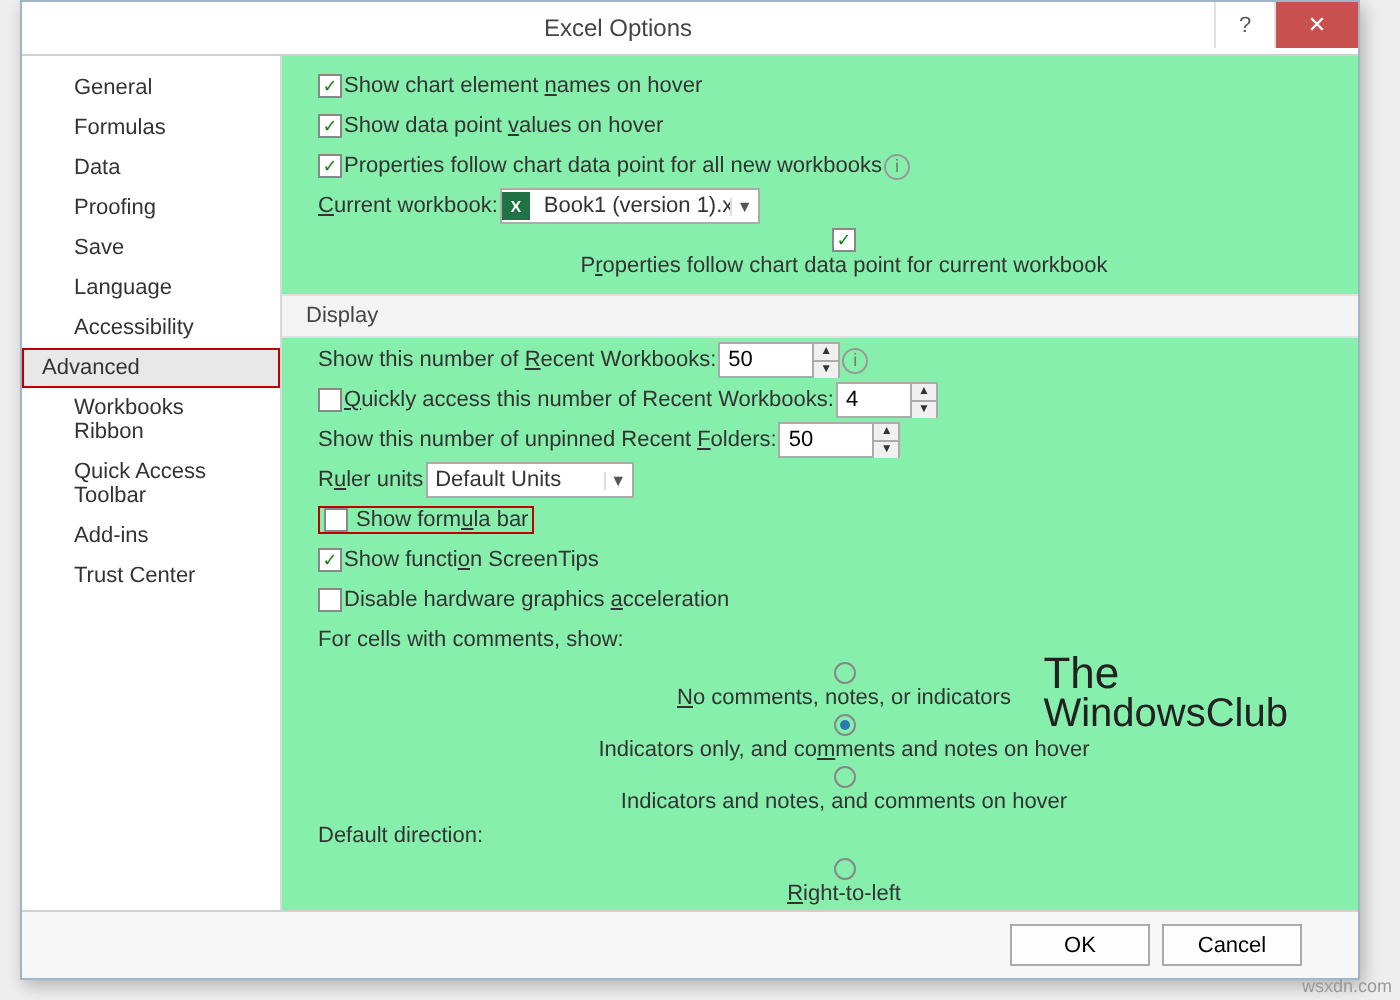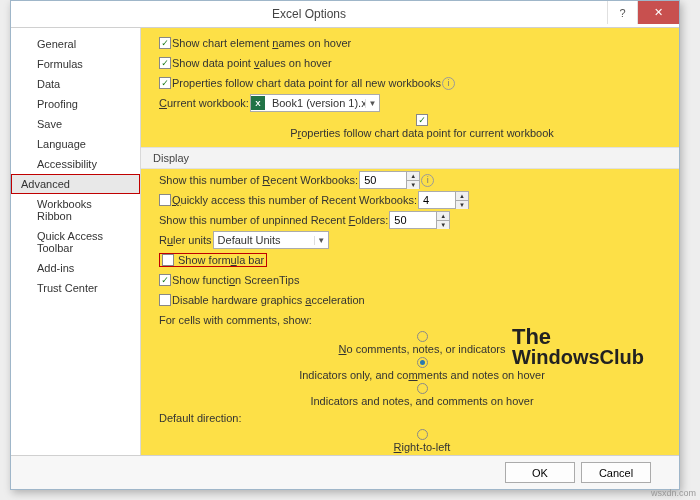--- a/index.html
+++ b/index.html
@@ -1,17 +1,17 @@
 <!DOCTYPE html>
 <html><head>
 <meta charset="utf-8">
 <style>
 * { box-sizing: border-box; margin: 0; padding: 0; font-family: "Segoe UI", Tahoma, sans-serif; }
 body { background: #eee; width: 700px; height: 500px; position: relative; }
-.dialog { position: absolute; left: 10px; top: 0; width: 670px; height: 490px; background: #fde047; border: 1px solid #9fb6c9; box-shadow: 2px 3px 8px rgba(0,0,0,0.25); display: flex; flex-direction: column; }
+.dialog { position: absolute; left: 10px; top: 0; width: 670px; height: 490px; background: #86efac; border: 1px solid #9fb6c9; box-shadow: 2px 3px 8px rgba(0,0,0,0.25); display: flex; flex-direction: column; }
 .titlebar { height: 27px; background: #fff; border-bottom: 1px solid #d0d0d0; display: flex; align-items: center; position: relative; }
 .titlebar-title { flex: 1; text-align: center; font-size: 12px; color: #444; }
 .titlebar-btns { display: flex; height: 100%; }
 .tbtn { width: 30px; height: 23px; display: flex; align-items: center; justify-content: center; font-size: 11px; cursor: pointer; border-left: 1px solid #e0e0e0; }
 .tbtn.help { color: #555; }
 .tbtn.close { background: #c8504f; color: #fff; width: 42px; }
 .body { flex: 1; display: flex; overflow: hidden; }
 .sidebar { width: 130px; border-right: 1px solid #d9d9d9; padding: 6px 0; background: #fff; }
 .sidebar-item { font-size: 11px; color: #333; padding: 4px 26px; cursor: pointer; }
 .sidebar-item.selected { background: #e8e8e8; border: 1px solid #c00000; padding: 3px 9px; }
@@ -30,21 +30,21 @@
 .combo-txt { padding: 0 4px; flex: 1; overflow: hidden; white-space: nowrap; }
 .combo-arrow { width: 14px; text-align: center; font-size: 8px; color: #555; border-left: 1px solid #ddd; }
 .spin { display: inline-flex; align-items: center; }
 .spin-input { width: 48px; height: 18px; border: 1px solid #ababab; padding: 0 4px; font-size: 11px; }
 .spin-btns { display: flex; flex-direction: column; height: 18px; border: 1px solid #ababab; border-left: none; }
 .spin-btn { width: 12px; height: 9px; font-size: 6px; text-align: center; line-height: 8px; background: #f0f0f0; cursor: pointer; }
 .spin-btn:first-child { border-bottom: 1px solid #ababab; }
 .group-hdr { background: #f3f3f3; border-top: 1px solid #e0e0e0; border-bottom: 1px solid #e0e0e0; padding: 4px 12px; font-size: 11px; font-weight: normal; color: #444; margin: 0 0; display: flex; align-items: center; gap: 8px; }
 .xl-icon { width: 14px; height: 14px; background: #217346; color: #fff; font-size: 8px; font-weight: bold; display: inline-flex; align-items: center; justify-content: center; margin-right: 3px; }
 .red-box { border: 1px solid #c00000; padding: 0 2px; display: inline-flex; align-items: center; gap: 4px; }
-.watermark { position: absolute; right: 35px; bottom: 88px; font-size: 22px; font-weight: 700; line-height: 0.95; color: #222; pointer-events: none; text-align: left; z-index: 5; }
+.watermark { position: absolute; right: 35px; bottom: 88px; font-size: 22px; font-weight: 400; line-height: 0.95; color: #222; pointer-events: none; text-align: left; z-index: 5; }
 .watermark .line2 { font-size: 20px; }
 .footer { height: 34px; border-top: 1px solid #d0d0d0; display: flex; justify-content: flex-end; align-items: center; gap: 6px; padding: 0 28px; background: #f7f7f7; }
 .btn { min-width: 70px; height: 21px; border: 1px solid #ababab; background: #fdfdfd; font-size: 11px; cursor: pointer; }
 .source-tag { position: absolute; right: 4px; bottom: 2px; font-size: 9px; color: #999; }
 .content::-webkit-scrollbar { width: 16px; }
 .content::-webkit-scrollbar-track { background: #f0f0f0; }
 .content::-webkit-scrollbar-thumb { background: #c0c0c0; border: 1px solid #a0a0a0; }
 </style>
 </head>
 <body>
@@ -132,21 +132,21 @@
           <span class="spin">
               <input class="spin-input" value="50" style="">
               <span class="spin-btns">
                 <span class="spin-btn">▲</span>
                 <span class="spin-btn">▼</span>
               </span>
             </span>
         </div>
         <div class="row">
             <span class="lbl">R<u>u</u>ler units</span>
-          <span class="combo" style="width:116px">
+          <span class="combo" style="width:104px">
               <span class="combo-txt">Default Units</span>
               <span class="combo-arrow">▼</span>
             </span>
         </div>
         <div class="row">
             <span class="red-box">
               <span class="cb"></span>
               <span class="lbl">Show form<u>u</u>la bar</span>
             </span>
           </div>

